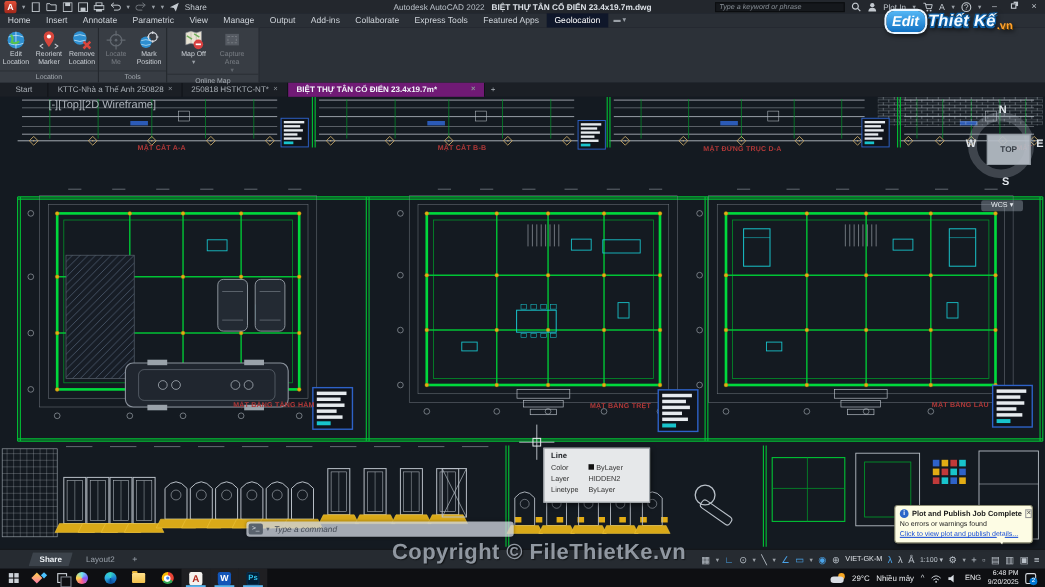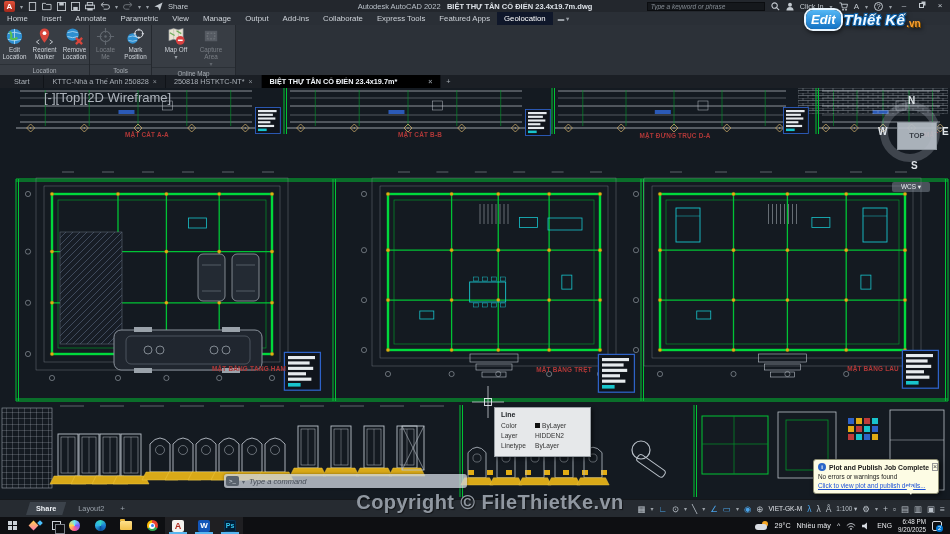--- a/index.html
+++ b/index.html
@@ -41,27 +41,27 @@
     line-height:1.08; color:#ced3d9; text-align:center; cursor:default; }
   .rbtn svg { margin-bottom:1px; }
   .rbtn.dis { opacity:.42; }
   .ptitle { height:11px; font-size:6.3px; color:#a7adb4; text-align:center; line-height:11px; border-top:1px solid #2b3036; }
 
   
   #filetabs { top:75px; left:0; width:950px; height:13px; background:#1b1f25; display:flex;
     font-size:7.3px; color:#aab0b7; z-index:17; align-items:stretch; }
   .ftab { padding:0 8px; line-height:13px; border-right:1px solid #101318; white-space:nowrap; display:flex; gap:4px; align-items:center;}
   .ftab .x { color:#8a9097; font-size:7px; }
-  .ftab.active { background:#000000; color:#f2f6fa; font-weight:bold;gap:31px; }
+  .ftab.active { background:#701a75; color:#f2f6fa; font-weight:bold;gap:31px; }
   .ftab.start { padding:0 14px; }
   .fplus { width:14px; text-align:center; line-height:13px; color:#aab0b7; }
 
   
   #canvas { top:88px; left:0; width:950px; height:411px; background:#141a21; z-index:1; overflow:hidden;}
-  #vplabel { left:4px; top:2px; font-size:13px; color:#aeb4bc; z-index:4;padding-left:40px; }
+  #vplabel { left:4px; top:2px; font-size:10px; color:#aeb4bc; z-index:4;padding-left:40px; }
   .redlabel { font-size:6.4px; font-weight:bold; color:#b03838; text-align:center; z-index:3;
     white-space:nowrap; overflow:hidden; letter-spacing:.2px;}
 
   
   #vcube { left:876px; top:10px; width:80px; height:92px; z-index:4; }
   #vring { position:absolute; left:4px; top:4px; width:60px; height:60px; border:8px solid rgba(190,200,212,.25); border-radius:50%; }
   #vtop { position:absolute; left:21px; top:24px; width:40px; height:28px; background:rgba(182,190,199,.92);
     color:#3a4048; font-size:7.5px; font-weight:bold; text-align:center; line-height:28px; box-shadow:0 0 0 1px #8f979f inset;}
   .vdir { position:absolute; color:#dfe4e9; font-weight:bold; font-size:10px; }
   #wcsbtn { position:absolute; left:16px; top:84px; width:38px; height:10px; background:rgba(140,150,162,.45);
@@ -232,21 +232,21 @@
             <circle cx="4" cy="4" r="3" fill="none" stroke="#c3c9cf" stroke-width="1.2"></circle>
             <path d="M6.3,6.3 L9,9" stroke="#c3c9cf" stroke-width="1.2"></path>
           </svg>
         </span>
       <span class="qico">
           <svg width="8" height="9" viewBox="0 0 9 10">
             <circle cx="4.5" cy="3" r="2.2" fill="#c3c9cf"></circle>
             <path d="M0.5,9.5 a4,4 0 0 1 8,0 z" fill="#c3c9cf"></path>
           </svg>
         </span>
-      <span style="font-size:7.3px;">Click In</span>
+      <span style="font-size:7.3px;">Plot In</span>
       <span class="caret">▾</span>
       <span class="qico">
           <svg width="9" height="9" viewBox="0 0 10 10">
             <path d="M0.5,1 h2 l1.2,5.5 h4.8 l1,-4 h-6.5" fill="none" stroke="#c3c9cf" stroke-width="1"></path>
             <circle cx="4.5" cy="8.5" r="1" fill="#c3c9cf"></circle>
             <circle cx="7.8" cy="8.5" r="1" fill="#c3c9cf"></circle>
           </svg>
         </span>
       <span style="font-size:8px;">A</span>
       <span class="caret">▾</span>

